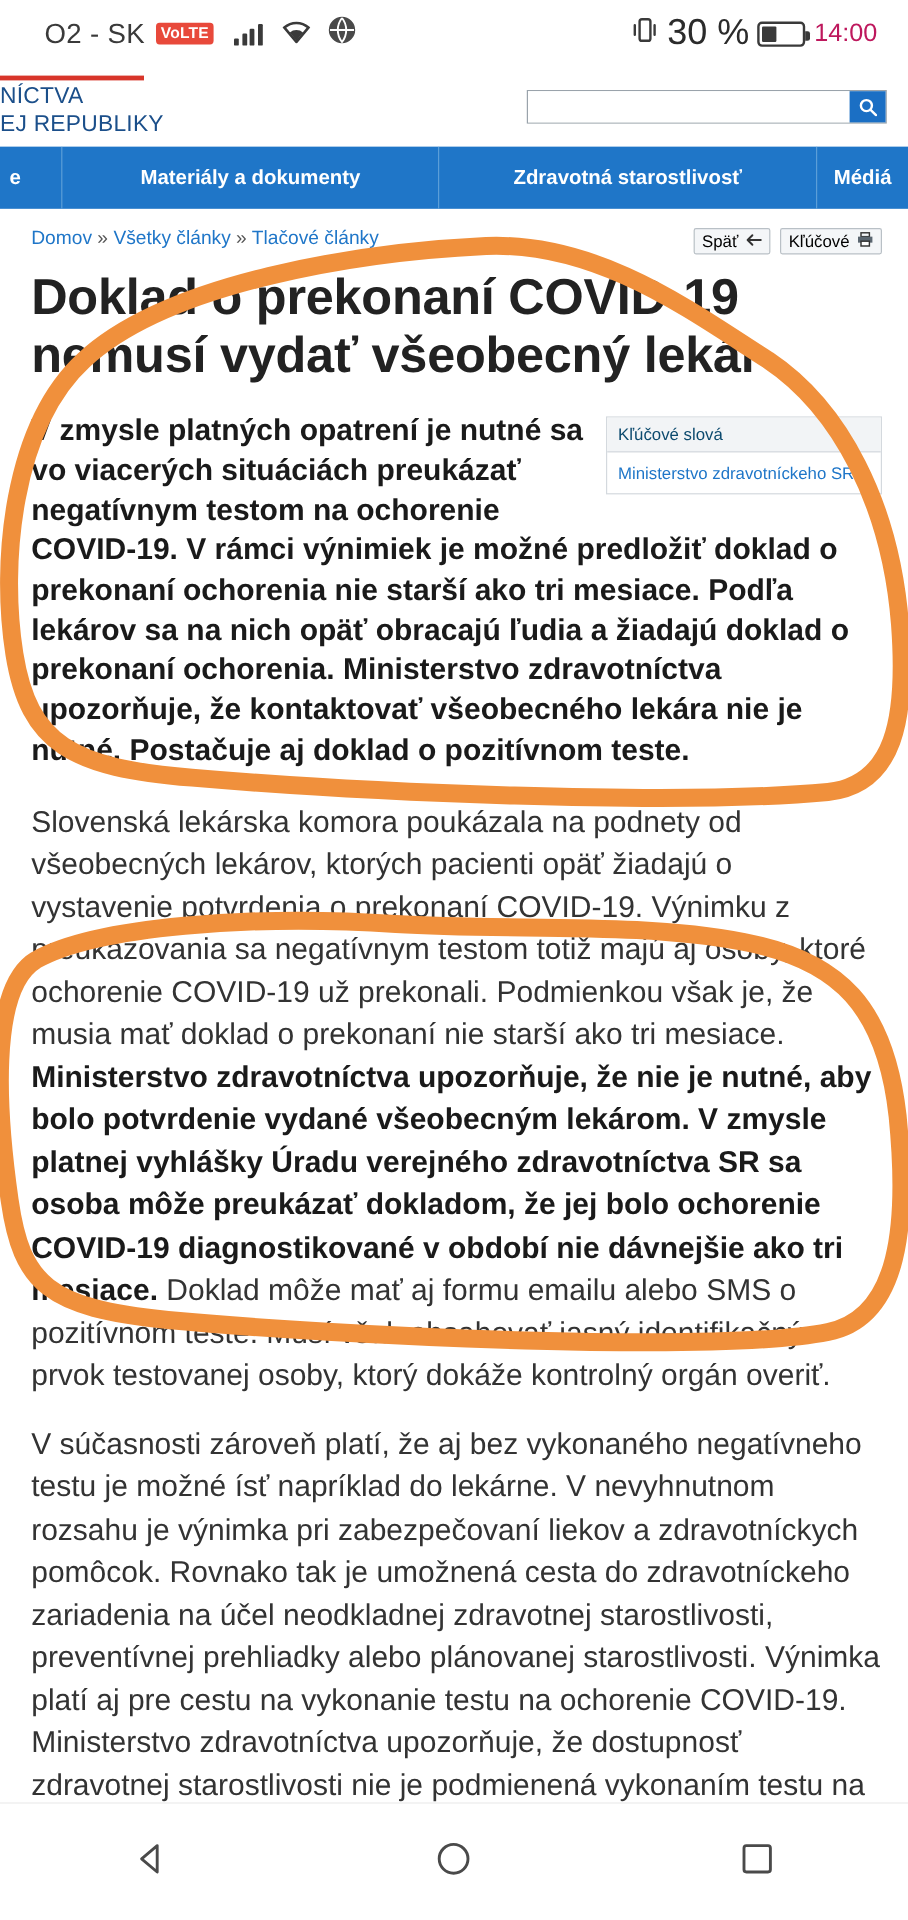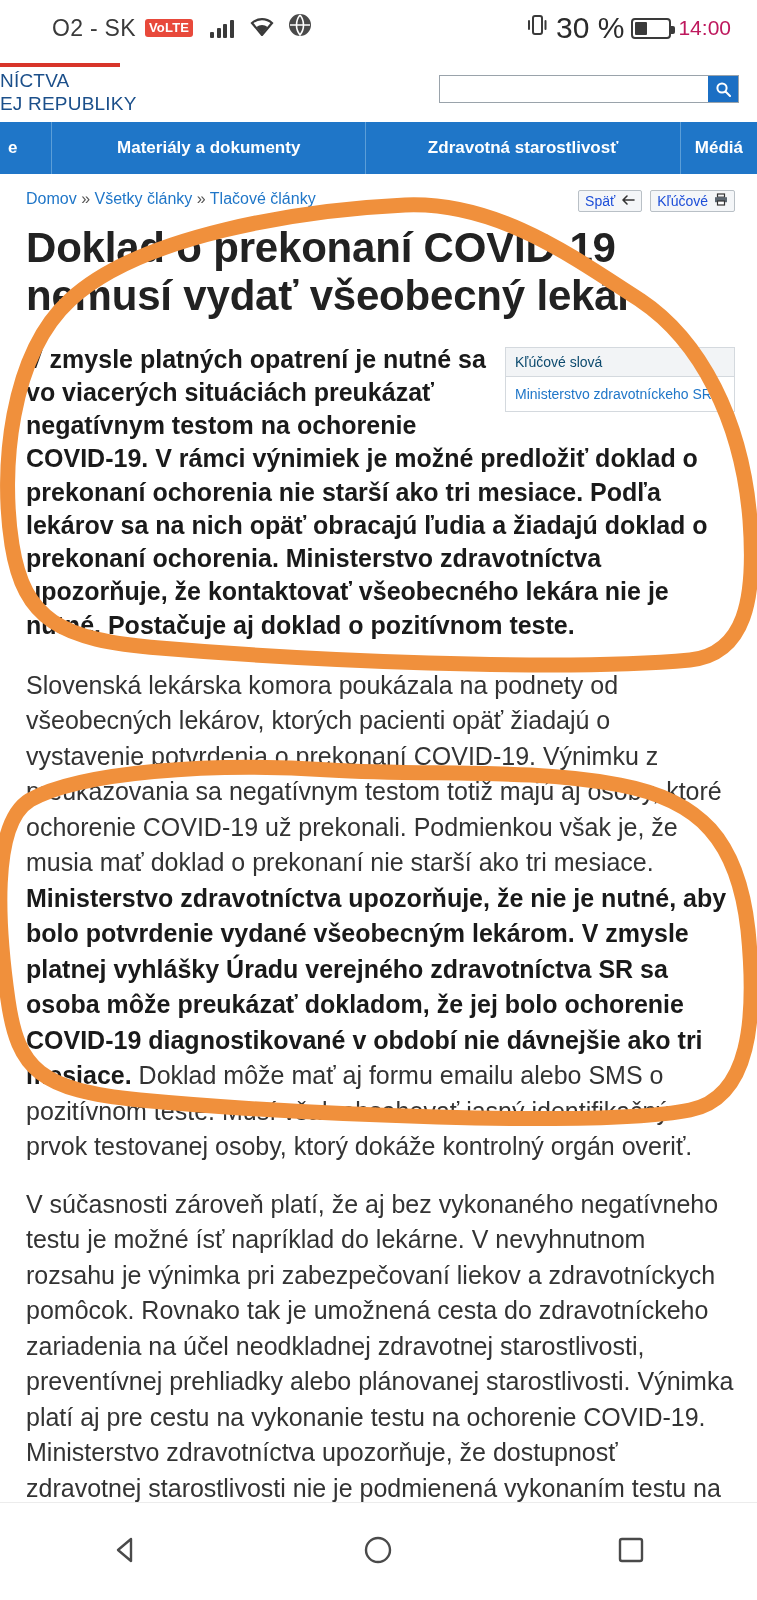--- a/index.html
+++ b/index.html
@@ -15,21 +15,21 @@
     background: #ffffff;
   }
 
   
   .statusbar {
     height: 56px;
     background: #ffffff;
     display: flex;
     align-items: center;
     justify-content: space-between;
-    padding: 0 26px 0 52px;
+    padding: 0 26px 0 37px;
     color: #2b2b2b;
     font-size: 23px;
   }
   .sb-left { display: flex; align-items: center; gap: 9px; }
   .sb-carrier { font-size: 23px; letter-spacing: .3px; color:#3a3a3a; }
   .volte-badge {
     background: #e8493b; color: #fff; font-size: 13px; font-weight: bold;
     padding: 2px 4px; border-radius: 3px; line-height: 1.05;
     letter-spacing:.2px;
   }
@@ -97,21 +97,21 @@
     position: relative;
     padding: 16px 22px 0 26px;
     height: calc(1600px - 56px - 66px - 52px - 98px);
     overflow: hidden;
   }
   .crumbrow { display:flex; align-items:flex-start; justify-content:space-between; }
   .breadcrumb { font-size: 16px; color:#1f76c8; }
   .breadcrumb .sep { color:#555; }
   .crumb-actions { display:flex; gap:8px; }
   .crumb-btn {
-    border:1px solid #b9c0c6; background:#f4f6f8; font-size: 14px; color:#1d4ed8;
+    border:1px solid #b9c0c6; background:#f4f6f8; font-size: 14px; color:#000000;
     padding: 2px 6px; display:flex; align-items:center; gap:6px; border-radius:2px;
   }
   h1.title {
     font-size: 42px; line-height: 1.15; color:#222; font-weight:bold;
     margin: 12px 0 22px 0; letter-spacing:-0.2px;
   }
   .kwbox {
     float: right; width: 230px; border:1px solid #d4d9de; background:#fff;
     margin: 4px 0 10px 18px; font-size: 14px;
   }

